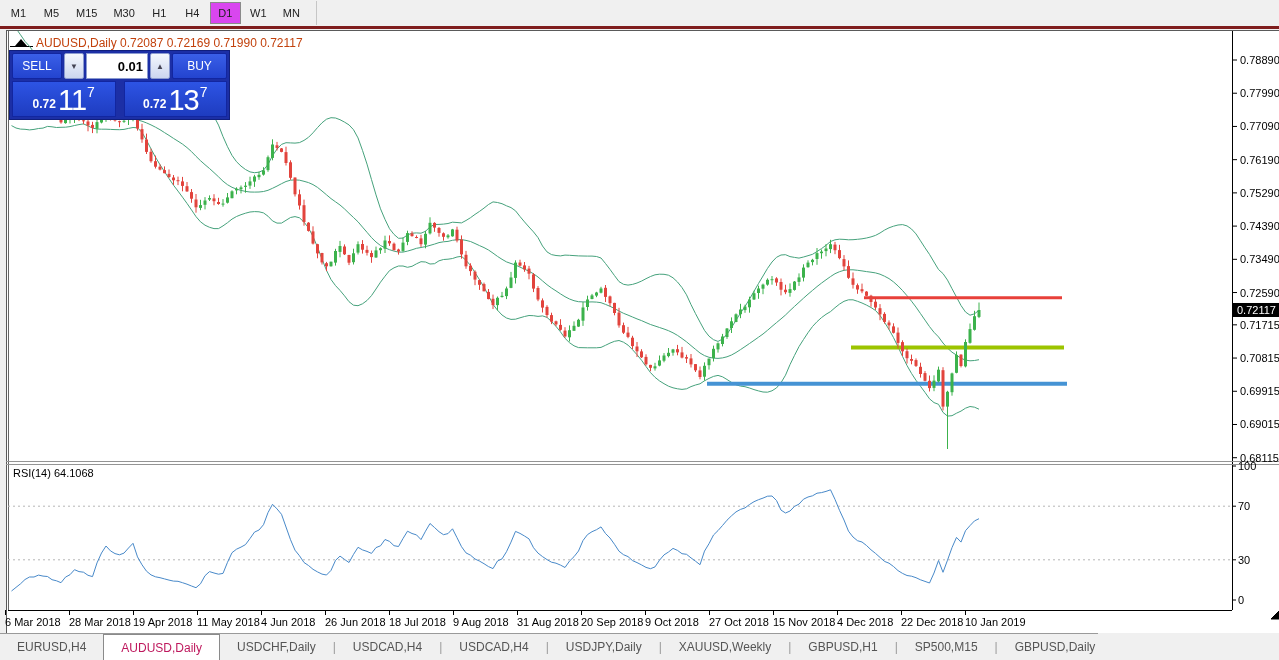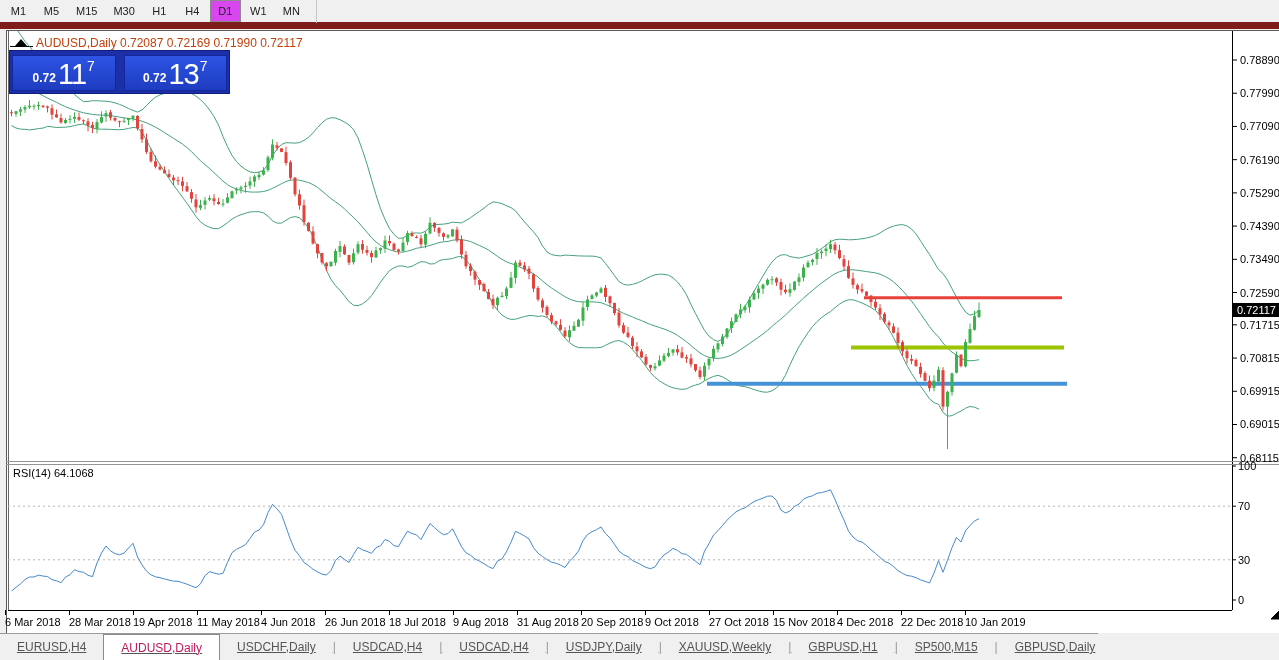--- a/index.html
+++ b/index.html
@@ -3,21 +3,21 @@
 <meta charset="utf-8">
 <style>
   html,body{margin:0;padding:0}
   body{
     width:1279px;height:660px;position:relative;overflow:hidden;
     background:#f0f0f0;font-family:"Liberation Sans",sans-serif;
   }
   
   .toolbar{
     position:absolute;left:0;top:0;width:1279px;height:29px;
-    background:#f0f0f0;border-bottom:7px solid #7f1d1d;
+    background:#f0f0f0;border-bottom:3px solid #7f1d1d;
     display:flex;align-items:center;padding-left:2px;box-sizing:border-box;
   }
   .tf{
     height:22px;min-width:31px;margin:0 1px;border:1px solid transparent;
     background:transparent;font:11px "Liberation Sans",sans-serif;color:#222;
     display:flex;align-items:center;justify-content:center;cursor:default;
   }
   .tf.active{background:#d946ef;border:1px solid #8a8a8a}
   .tf-sep{width:1px;height:24px;background:#c6c6c6;margin-left:8px}
 
@@ -68,21 +68,21 @@
   }
   .price-box .pre{font:bold 12px "Liberation Sans",sans-serif;margin:0 2px 5px 0}
   .price-box .big{font:29px/32px "Liberation Sans",sans-serif;letter-spacing:-1px}
   .price-box .sup{font:14px "Liberation Sans",sans-serif;position:relative;top:-16px;margin-left:1px}
 
   
   .tabs{
     position:absolute;left:0;top:633px;width:1098px;height:27px;z-index:4;
     background:#f0f0f0;border-top:1px solid #9a9a9a;
     display:flex;align-items:stretch;box-sizing:border-box;overflow:hidden;
-    font:12px "Liberation Sans",sans-serif;color:#555;text-decoration:underline;
+    font:12px "Liberation Sans",sans-serif;color:#555;
   }
   .tab{padding:0 17px;display:flex;align-items:center;white-space:nowrap;cursor:default}
   .tab.active{background:#fff;border:1px solid #8a8a8a;border-bottom:none;color:#be185d;margin-top:0}
   .tab-sep{display:flex;align-items:center;color:#999}
 </style>
 </head>
 <body>
 
 <div class="chart-window"></div>
 
@@ -639,20 +639,31 @@
       <rect x="968.5" y="329.1" width="3" height="13.7" fill="#3cb24c"></rect>
       <line x1="974.5" y1="310.8" x2="974.5" y2="330.6" stroke="#3cb24c"></line>
       <rect x="973" y="316.2" width="3" height="13.6" fill="#3cb24c"></rect>
       <line x1="979" y1="302.5" x2="979" y2="318.1" stroke="#3cb24c"></line>
       <rect x="977.5" y="310.0" width="3" height="6.9" fill="#3cb24c"></rect>
     </g>
     <polyline points="11.5,591.0 16,587.4 20.5,583.8 25,579.5 29.5,577.0 34,577.0 38.5,575.1 43,576.1 47.5,576.5 52,579.7 56.5,580.8 61,582.7 65.5,577.1 70,574.7 74.5,569.7 79,571.6 83.5,572.2 88,575.3 92.5,576.6 97,562.9 101.5,553.0 106,546.0 110.5,550.9 115,553.6 119.5,554.8 124,553.1 128.5,548.0 133,543.3 137.5,556.9 142,564.8 146.5,571.2 151,574.9 155.5,576.8 160,577.7 164.5,578.9 169,580.1 173.5,581.1 178,581.3 182.5,582.7 187,584.2 191.5,586.0 196,587.7 200.5,583.8 205,575.7 209.5,571.6 214,573.0 218.5,574.2 223,573.4 227.5,562.3 232,552.7 236.5,549.2 241,547.1 245.5,544.6 250,538.5 254.5,532.1 259,530.0 263.5,524.7 268,512.6 272.5,504.3 277,508.9 281.5,514.3 286,527.0 290.5,539.7 295,550.2 299.5,555.8 304,562.5 308.5,565.5 313,569.3 317.5,571.9 322,574.1 326.5,575.0 331,570.4 335.5,560.4 340,556.1 344.5,559.4 349,562.5 353.5,554.4 358,547.3 362.5,549.9 367,551.4 371.5,553.4 376,547.6 380.5,545.8 385,539.5 389.5,541.4 394,545.7 398.5,546.5 403,538.5 407.5,531.2 412,533.5 416.5,534.9 421,539.6 425.5,531.2 430,523.5 434.5,527.5 439,531.7 443.5,534.7 448,533.6 452.5,528.8 457,537.7 461.5,546.7 466,552.9 470.5,555.2 475,559.0 479.5,561.1 484,563.7 488.5,566.6 493,568.6 497.5,561.0 502,558.9 506.5,551.7 511,542.1 515.5,531.4 520,533.4 524.5,536.0 529,538.9 533.5,547.7 538,553.1 542.5,556.6 547,559.6 551.5,562.2 556,563.2 560.5,565.1 565,567.5 569.5,561.1 574,556.7 578.5,551.0 583,540.5 587.5,534.6 592,531.7 596.5,529.7 601,526.9 605.5,533.5 610,538.0 614.5,544.3 619,551.2 623.5,554.7 628,556.6 632.5,560.6 637,562.6 641.5,564.9 646,567.4 650.5,568.7 655,566.9 659.5,560.2 664,554.9 668.5,552.0 673,548.4 677.5,550.4 682,553.7 686.5,554.3 691,557.9 695.5,561.2 700,564.7 704.5,551.1 709,543.7 713.5,535.0 718,530.6 722.5,525.5 727,520.2 731.5,515.8 736,511.9 740.5,509.4 745,507.9 749.5,504.5 754,501.7 758.5,499.7 763,498.1 767.5,496.2 772,496.0 776.5,500.5 781,510.1 785.5,513.0 790,511.0 794.5,506.4 799,504.1 803.5,499.2 808,497.0 812.5,495.8 817,493.2 821.5,492.6 826,491.4 830.5,489.8 835,499.4 839.5,510.3 844,520.0 848.5,531.2 853,537.0 857.5,540.7 862,542.0 866.5,545.5 871,549.8 875.5,553.4 880,557.4 884.5,561.4 889,563.2 893.5,566.5 898,570.6 902.5,573.4 907,575.5 911.5,576.2 916,577.7 920.5,579.8 925,581.4 929.5,583.0 934,573.0 938.5,560.5 943,572.3 947.5,560.2 952,547.6 956.5,537.4 961,542.1 965.5,530.7 970,525.6 974.5,520.9 979,518.7 " fill="none" stroke="#4889c9" stroke-width="1" clip-path="url(#cr)"></polyline>
   </svg>
 
 <div class="trade-panel">
+  <div class="tp-row1">
+    <button class="tp-btn tp-sell">SELL</button>
+    <button class="tp-step">
+      <span>▼</span>
+    </button>
+    <input class="tp-vol" readonly="" value="0.01" style="">
+    <button class="tp-step">
+      <span>▲</span>
+    </button>
+    <button class="tp-btn tp-buy">BUY</button>
+  </div>
   <div class="tp-row2">
     <div class="price-box">
       <span class="pre">0.72</span>
         <span class="big">11</span>
         <span class="sup">7</span>
     </div>
     <div class="price-box">
       <span class="pre">0.72</span>
         <span class="big">13</span>
         <span class="sup">7</span>

